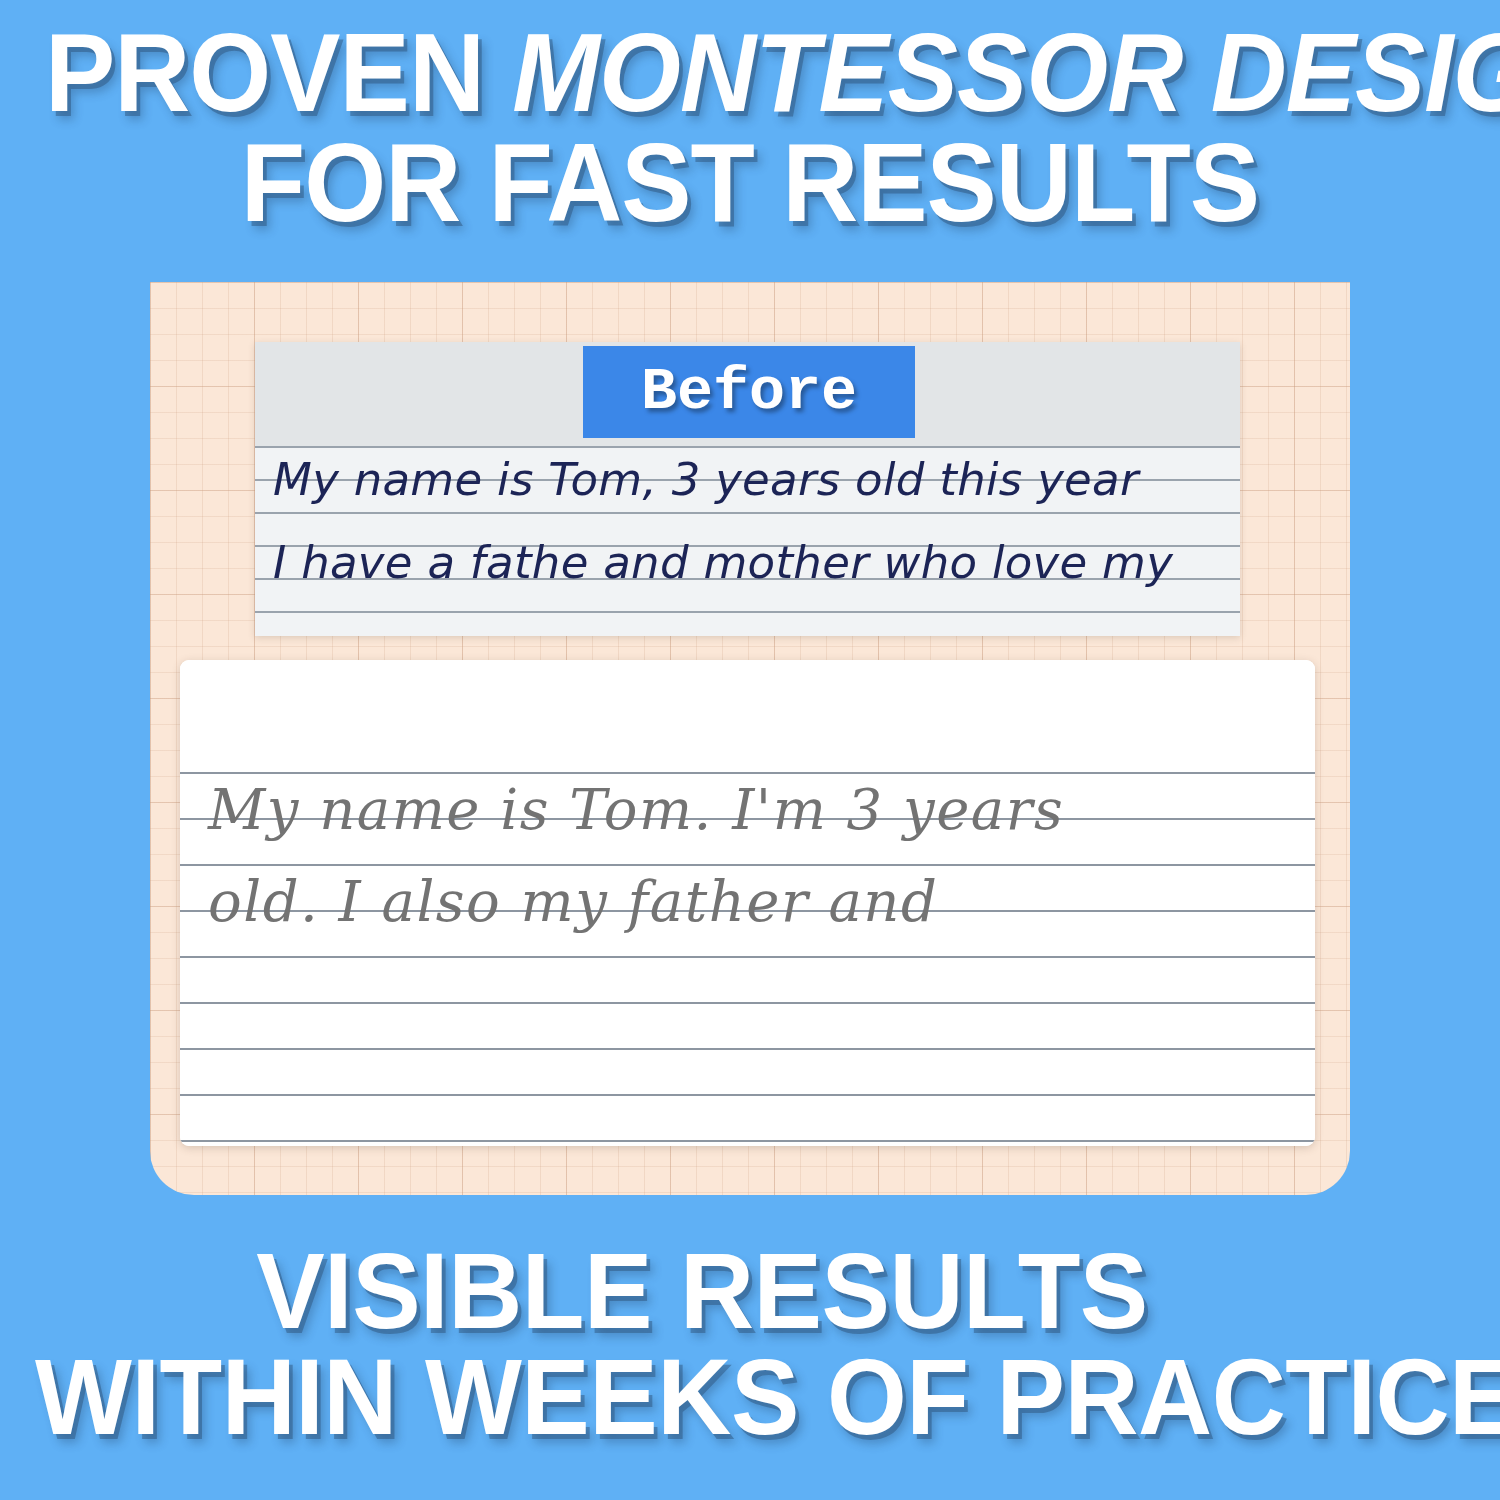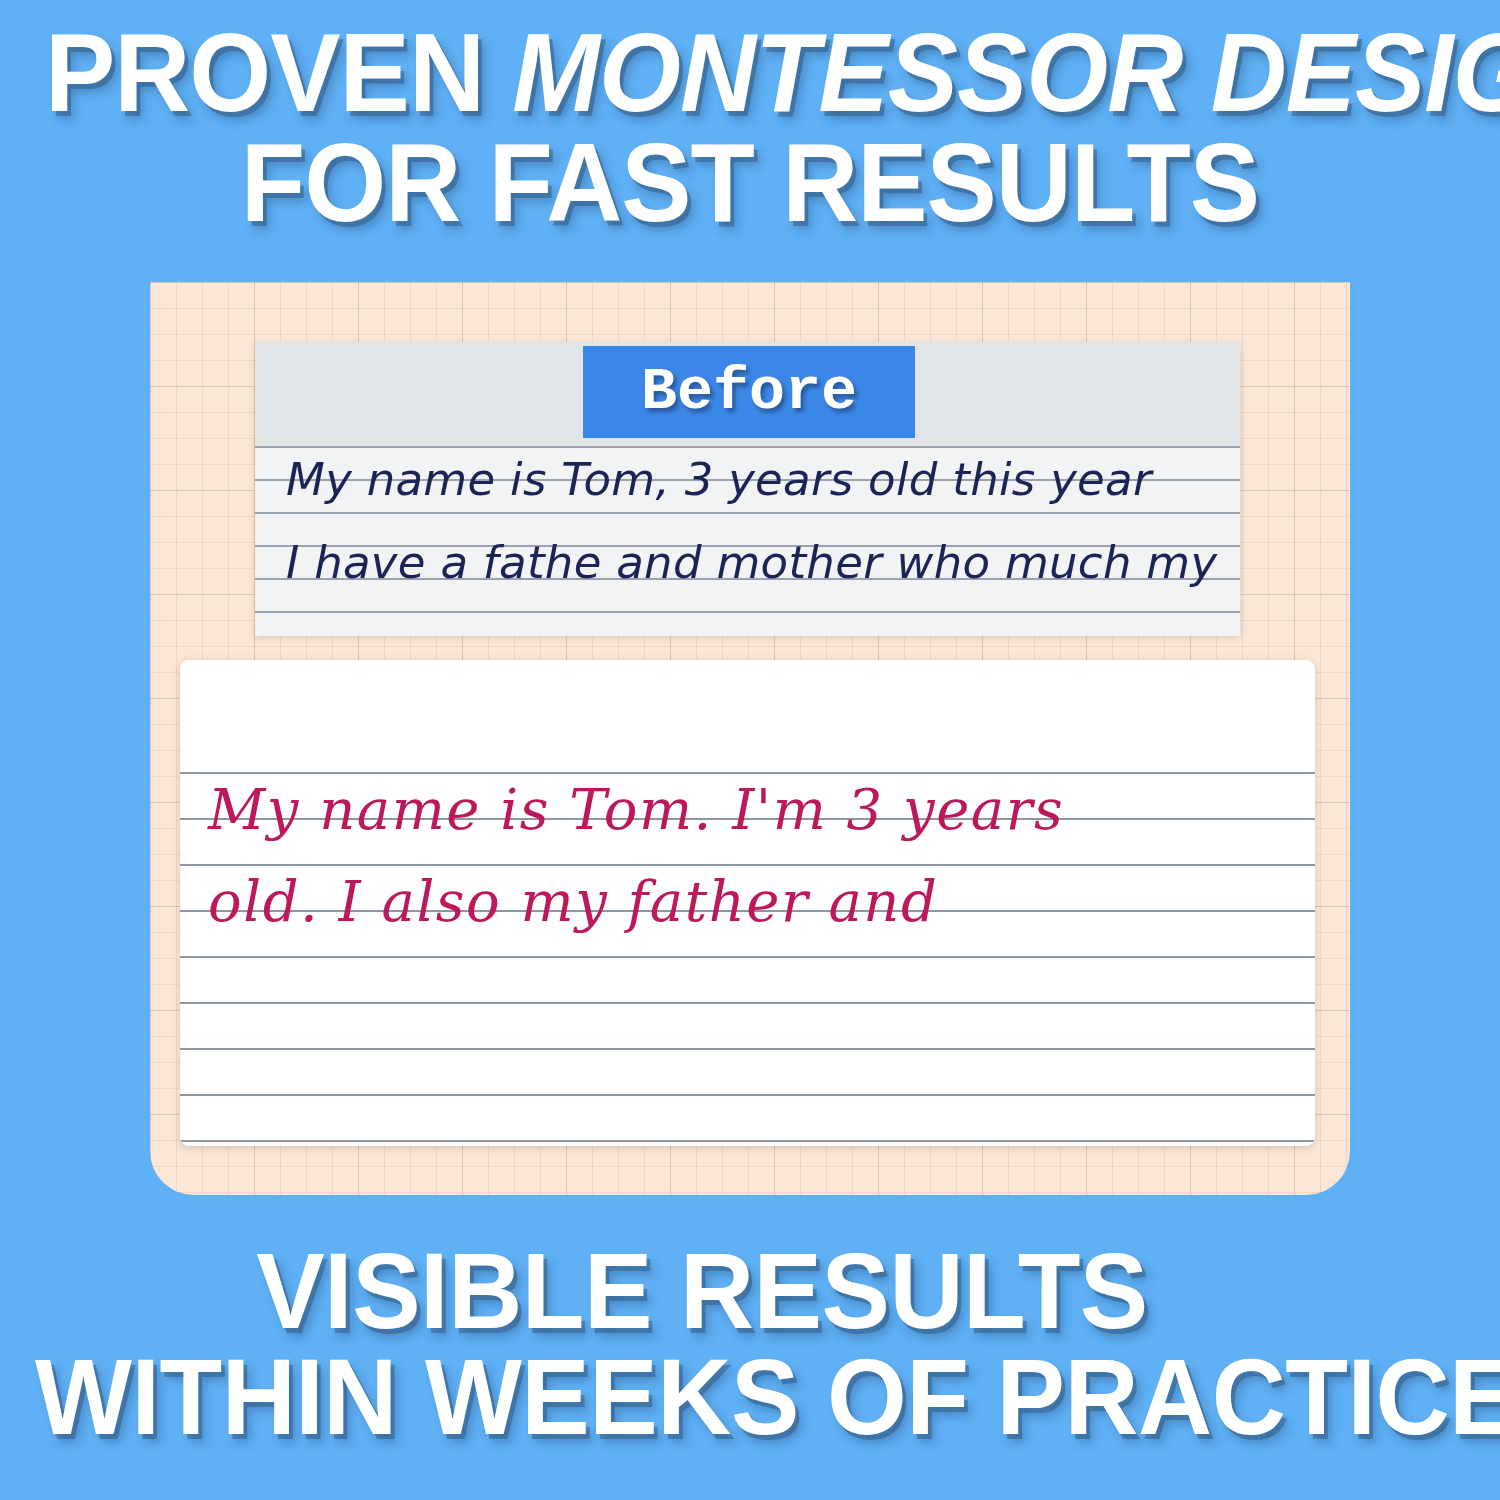--- a/index.html
+++ b/index.html
@@ -108,21 +108,20 @@
     left: 0;
     top: 104px;
     width: 100%;
     height: 190px;
     color: #1c2456;
     font-family: "DejaVu Sans", sans-serif;
     font-style: italic;
     font-size: 45px;
     font-weight: 500;
     padding: 0 14px 0 18px;
-    margin-left: 13px;
   }
   .before-hw .hw-row {
     display: block;
     white-space: nowrap;
     transform: scaleX(1.0);
     transform-origin: left center;
   }
   .before-hw .hw-row.r1 { margin-top: 7px; letter-spacing: 0.3px; }
   .before-hw .hw-row.r2 { margin-top: 30px; letter-spacing: 0.3px; }
 
@@ -155,21 +154,21 @@
       repeating-linear-gradient(to bottom,
         #8d96a1 0px, #8d96a1 2px,
         #ffffff 2px, #ffffff 46px);
   }
   .after-hw {
     position: absolute;
     left: 0;
     top: 104px;
     width: 100%;
     height: 382px;
-    color: #be185d;
+    color: #737373;
     font-family: "DejaVu Serif", serif;
     font-style: italic;
     font-size: 56px;
     font-weight: 400;
     padding-left: 28px;
     letter-spacing: 1.5px;
   }
   .after-hw .hw-row {
     display: block;
     white-space: nowrap;
@@ -235,21 +234,21 @@
   <span class="headline-line">FOR FAST RESULTS</span>
 </div>
 
 <div class="paper-card">
 
   <div class="before-panel">
     <div class="before-head"></div>
     <div class="before-lines"></div>
     <div class="before-hw">
       <span class="hw-row r1">My name is Tom, 3 years old this year</span>
-      <span class="hw-row r2">I have a fathe and mother who much my</span>
+      <span class="hw-row r2">I have a fathe and mother who love my</span>
     </div>
   </div>
 
   <div class="after-panel">
     <div class="after-head"></div>
     <div class="after-lines"></div>
     <div class="after-hw">
       <span class="hw-row">My name is Tom.  I'm 3 years</span>
       <span class="hw-row">old.  I also my father and</span>
     </div>

